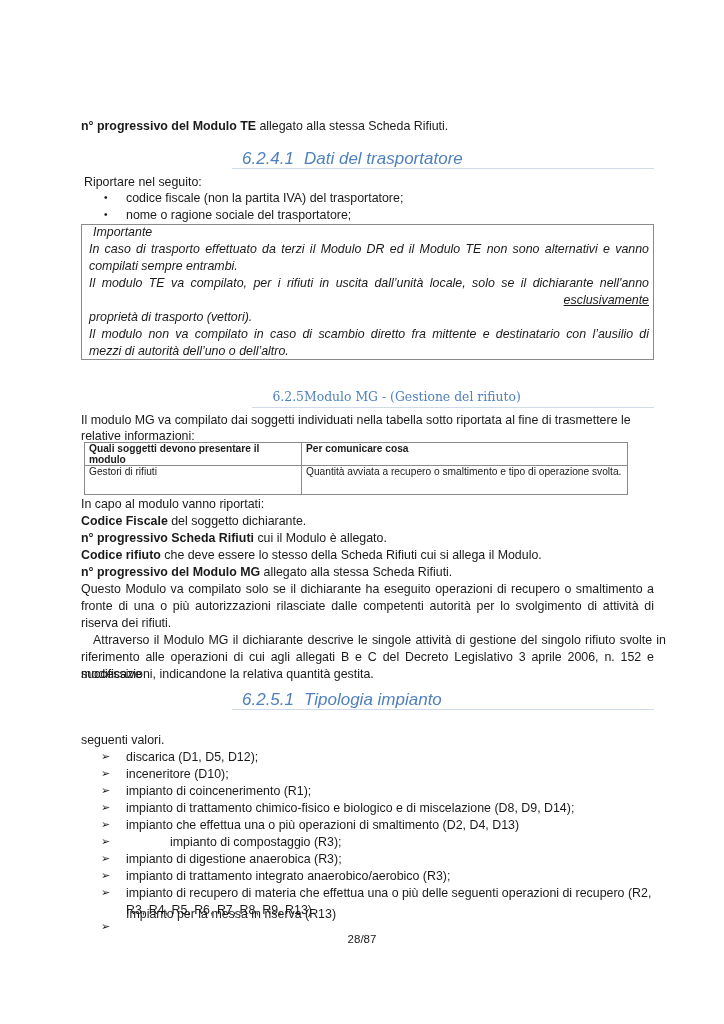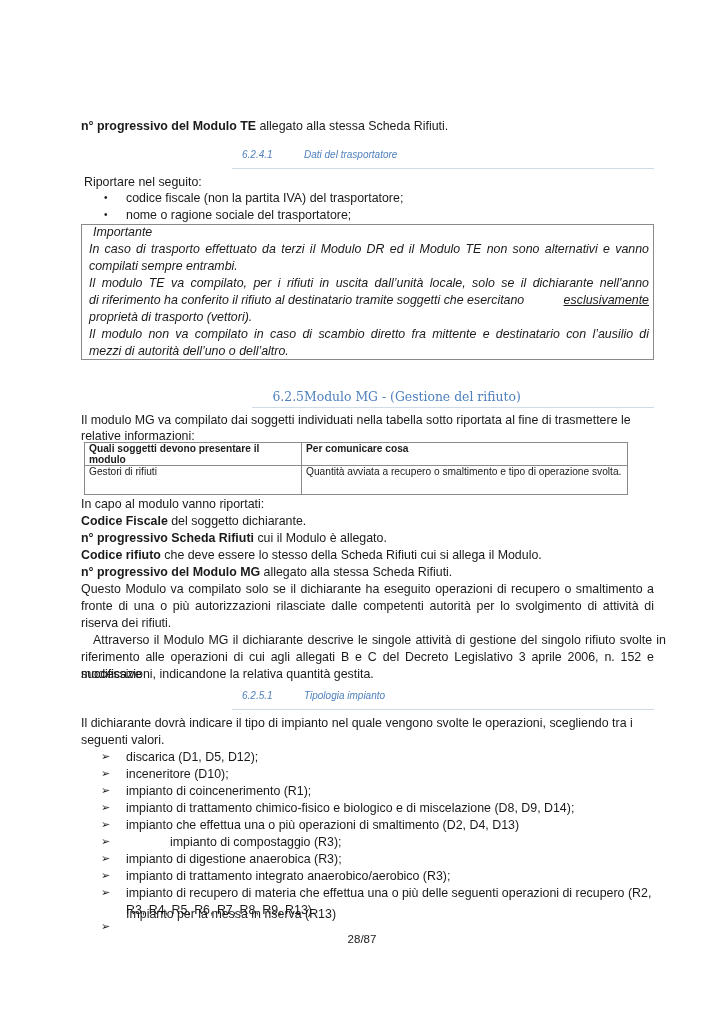--- a/index.html
+++ b/index.html
@@ -1,21 +1,21 @@
 <!DOCTYPE html>
 <html><head>
   <meta charset="utf-8">
   <style>
     html, body { margin: 0; padding: 0; background: #ffffff; }
     body { width: 724px; height: 1024px; position: relative; overflow: hidden;
       font-family: "Liberation Sans", "DejaVu Sans", sans-serif; color: #1a1a1a; font-size: 12.4px; }
     .page { position: absolute; left: 0; top: 0; width: 724px; height: 1024px; }
     .line { position: absolute; white-space: nowrap; line-height: 17px; }
     b { font-weight: bold; }
-    .h4 { position: absolute; left: 242px; color: #4f81bd; font-style: italic; font-size: 10px; white-space: nowrap; }
+    .h4 { position: absolute; left: 242px; color: #4f81bd; font-style: italic; font-size: 17px; white-space: nowrap; }
     .h4 .num { display: inline-block; width: 62px; }
     .h3 { position: absolute; left: 262px; color: #4f81bd; font-family: "DejaVu Serif", "Liberation Serif", serif; font-size: 12.4px; white-space: nowrap; }
     .h3 .num { display: inline-block; width: 42px; text-align: right; }
     .rule { position: absolute; height: 1px; background: #d0dbe8; }
     .bullet { position: absolute; left: 104px; font-size: 10px; }
     .arrow { position: absolute; left: 101px; font-size: 11px; }
     .bt { position: absolute; left: 126px; white-space: nowrap; line-height: 17px; }
     .imp-box { position: absolute; left: 81px; top: 224px; width: 573px; height: 136px; border: 1px solid #8a8a8a; box-sizing: border-box; }
     .imp { position: absolute; left: 89px; font-style: italic; white-space: nowrap; line-height: 17px; }
     .just { text-align: justify; text-align-last: justify; white-space: normal; }
@@ -46,21 +46,21 @@
   <div class="bt" style="top:190px;">codice fiscale (non la partita IVA) del trasportatore;</div>
   <span class="bullet" style="top:209px;">•</span>
   <div class="bt" style="top:207px;">nome o ragione sociale del trasportatore;</div>
 
   <div class="imp-box"></div>
   <div class="imp" style="top:224px; left:93px;">Importante</div>
   <div class="imp just" style="top:241px; width:560px;">In caso di trasporto effettuato da terzi il Modulo DR ed il Modulo TE non sono alternativi e vanno</div>
   <div class="imp" style="top:258px;">compilati sempre entrambi.</div>
   <div class="imp just" style="top:275px; width:560px;">Il modulo TE va compilato, per i rifiuti in uscita dall’unità locale, solo se il dichiarante nell'anno</div>
   <div class="imp" style="top:292px; width:560px;">
-    <span>di riferimento ha conferito il rifiuto al destinatario tramite soggetti che esercitano </span><u style="position:absolute; right:0;">esclusivamente</u>
+    <u style="position:absolute; right:0;">esclusivamente</u>
   </div>
   <div class="imp" style="top:309px;">proprietà di trasporto (vettori).</div>
   <div class="imp just" style="top:326px; width:560px;">Il modulo non va compilato in caso di scambio diretto fra mittente e destinatario con l’ausilio di</div>
   <div class="imp" style="top:343px;">mezzi di autorità dell’uno o dell’altro.</div>
 
   <div class="h3" style="top:389px;">
     <span class="num">6.2.5</span><span>Modulo MG - (Gestione del rifiuto)</span>
   </div>
   <div class="rule" style="left:252px; top:407px; width:402px;"></div>
 
@@ -92,21 +92,20 @@
 
   <div class="line just" style="left:81px; top:632px; width:573px;margin-left:12px;">Attraverso il Modulo MG il dichiarante descrive le singole attività di gestione del singolo rifiuto svolte in</div>
   <div class="line just" style="left:81px; top:649px; width:573px;">riferimento alle operazioni di cui agli allegati B e C del Decreto Legislativo 3 aprile 2006, n. 152 e successive</div>
   <div class="line" style="left:81px; top:666px;">modificazioni, indicandone la relativa quantità gestita.</div>
 
   <div class="h4" style="top:690px;">
     <span class="num">6.2.5.1</span><span>Tipologia impianto</span>
   </div>
   <div class="rule" style="left:232px; top:709px; width:422px;"></div>
 
-  <div class="line" style="left:81px; top:715px;"> Il dichiarante dovrà indicare il tipo di impianto nel quale vengono svolte le operazioni, scegliendo tra i</div>
   <div class="line" style="left:81px; top:732px;">seguenti valori.</div>
 
   <span class="arrow" style="top:750px;">➢</span>
   <div class="bt" style="top:749px;">discarica (D1, D5, D12);</div>
   <span class="arrow" style="top:767px;">➢</span>
   <div class="bt" style="top:766px;">inceneritore (D10);</div>
   <span class="arrow" style="top:784px;">➢</span>
   <div class="bt" style="top:783px;">impianto di coincenerimento (R1);</div>
   <span class="arrow" style="top:801px;">➢</span>
   <div class="bt" style="top:800px;">impianto di trattamento chimico-fisico e biologico e di miscelazione (D8, D9, D14);</div>

